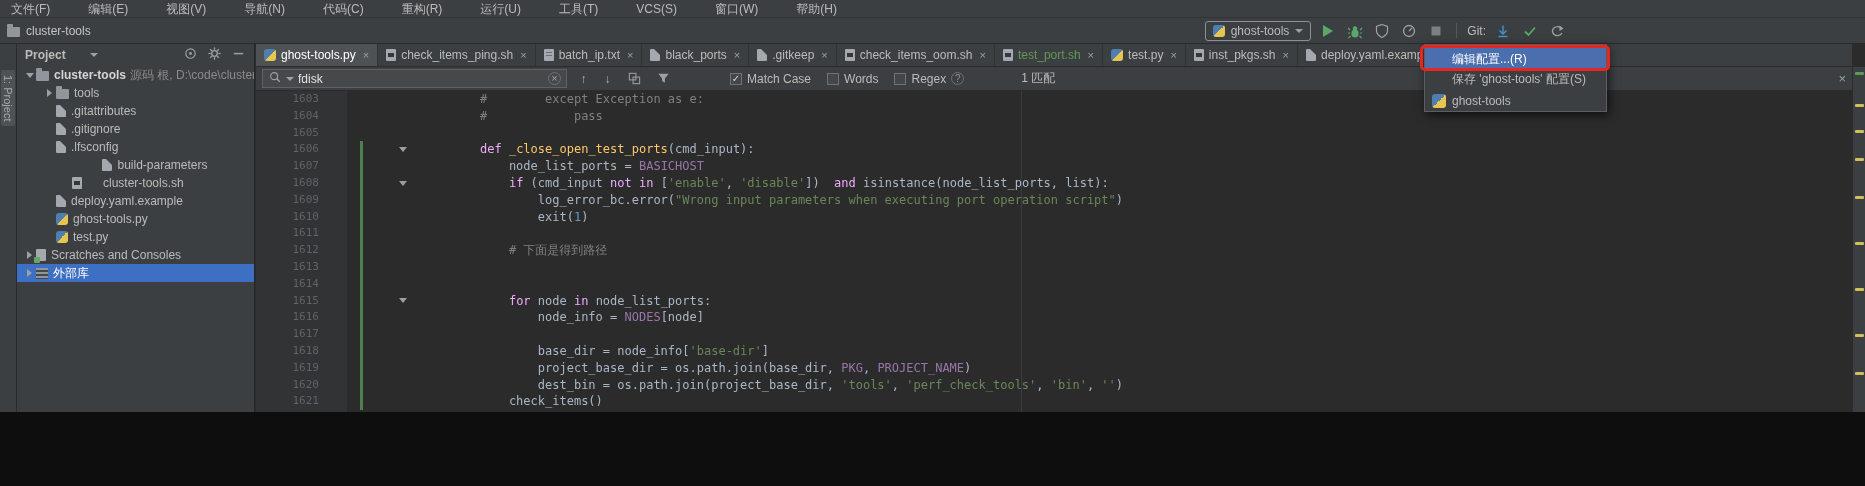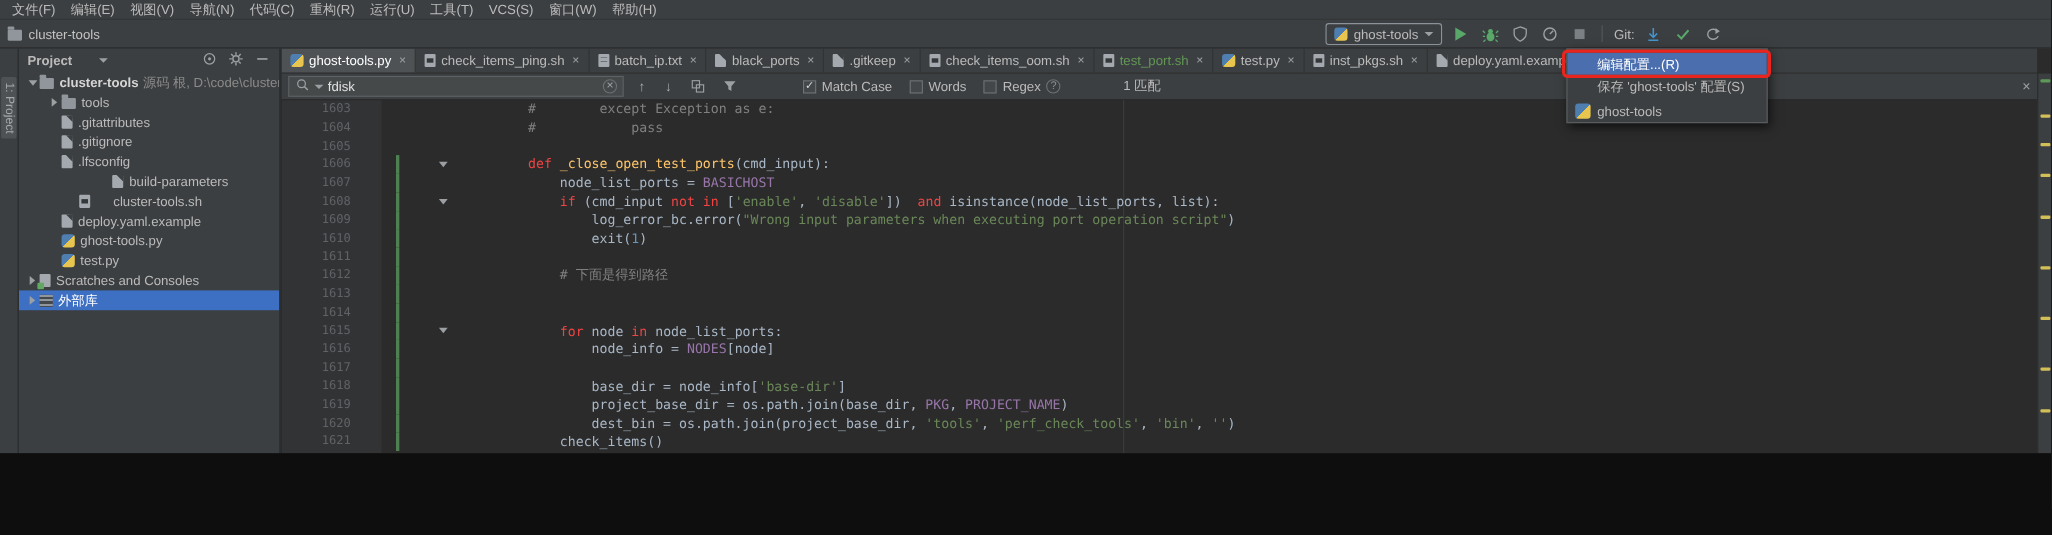--- a/index.html
+++ b/index.html
@@ -1,21 +1,21 @@
 <!DOCTYPE html>
 <html style="--sel: #3d6fc2;"><head>
 <meta charset="utf-8">
 <style>
   *{margin:0;padding:0;box-sizing:border-box;}
   body{margin:0;background:#0c0c0c;font-family:"Liberation Sans","DejaVu Sans",sans-serif;}
   .stage{position:relative;width:1865px;height:486px;background:#0e0e0e;overflow:hidden;}
   #app{position:absolute;left:0;top:0;width:1865px;height:412px;background:#2b2b2b;font-size:12px;color:#bbbbbb;overflow:hidden;}
 
   
-  .menubar{position:absolute;left:0;top:0;right:0;height:18px;background:#3c3f41;display:flex;align-items:center;padding-left:4px;border-bottom:1px solid #323536;z-index:6;}
+  .menubar{position:absolute;left:0;top:0;right:0;height:18px;background:#3c3f41;display:flex;align-items:center;padding-left:4px;border-bottom:1px solid #323536;z-index:6;gap:24px;}
   .menu-item{padding:0 7px;line-height:18px;color:#bbbbbb;cursor:default;}
 
   
   .titlebar{position:absolute;left:0;top:18px;right:0;height:26px;background:#3c3f41;border-bottom:1px solid #292b2c;display:flex;align-items:center;z-index:6;}
   .title-left{display:flex;align-items:center;gap:6px;padding-left:7px;color:#c4c4c4;}
   .title-right{margin-left:auto;display:flex;align-items:center;gap:7px;padding-right:298px;}
   .combo{display:flex;align-items:center;gap:6px;height:20px;padding:0 7px;border:1px solid #8a9199;border-radius:3px;color:#bbbbbb;}
   .caret{width:0;height:0;border-left:4px solid transparent;border-right:4px solid transparent;border-top:4px solid #9da0a3;display:inline-block;}
   .tbicon{width:20px;height:20px;display:inline-flex;align-items:center;justify-content:center;}
   .sep{width:1px;height:15px;background:#55585a;margin:0 3px;}
@@ -78,21 +78,21 @@
   .code{position:absolute;left:0;top:47px;right:13px;bottom:0;background:#2b2b2b;overflow:hidden;}
   .gutterbg{position:absolute;left:0;top:0;bottom:0;width:91px;background:#313335;}
   .margin-guide{position:absolute;left:765px;top:0;bottom:0;width:1px;background:#393d3e;}
   .crow{position:relative;display:flex;height:16.8px;line-height:16.8px;font-family:"DejaVu Sans Mono","Liberation Mono",monospace;font-size:12px;gap:32px;}
   .lnum{width:72px;text-align:right;padding-right:9px;color:#606366;flex:none;font-size:11px;}
   .chg-col{width:3px;flex:none;}
   .crow.changed .chg-col{background:#4e8052;}
   .fold-col{width:16px;flex:none;display:flex;align-items:center;justify-content:center;}
   .fold-marker{width:0;height:0;border-left:4px solid transparent;border-right:4px solid transparent;border-top:5px solid #9da0a3;}
   .ltext{white-space:pre;margin-left:37px;}
-  .tk-kw{color:#ef4444;}
+  .tk-kw{color:#f0abfc;}
   .tk-fn{color:#ffc66b;}
   .tk-st{color:#6a8759;}
   .tk-nm{color:#6897bb;}
   .tk-cn{color:#9876aa;}
   .tk-com{color:#808080;}
   .tk-pl{color:#a9b7c6;}
 
   .rstripe{position:absolute;right:0;top:23px;bottom:0;width:13px;background:#3c3f41;border-left:1px solid #2b2b2b;z-index:2;}
   .mark{position:absolute;left:2px;width:9px;height:3px;border-radius:1px;}
 

